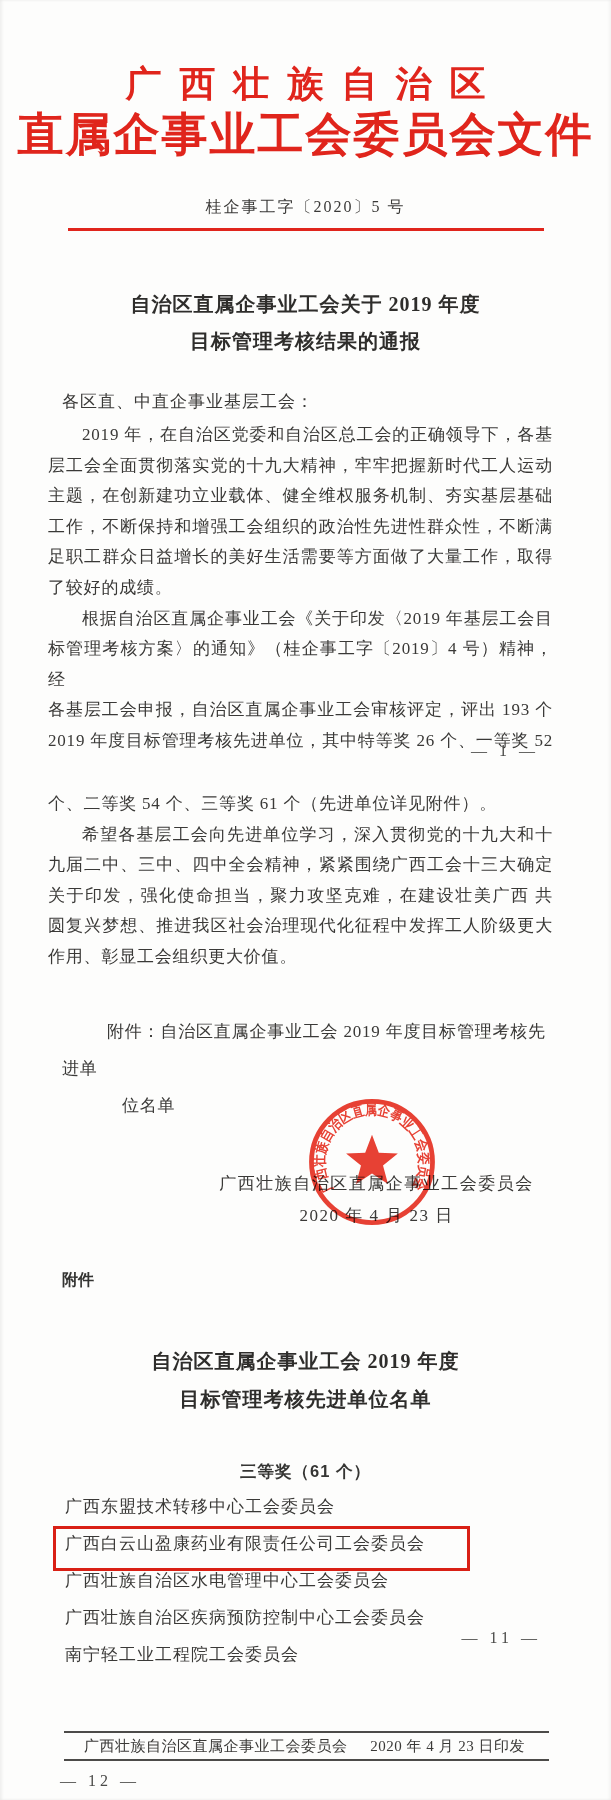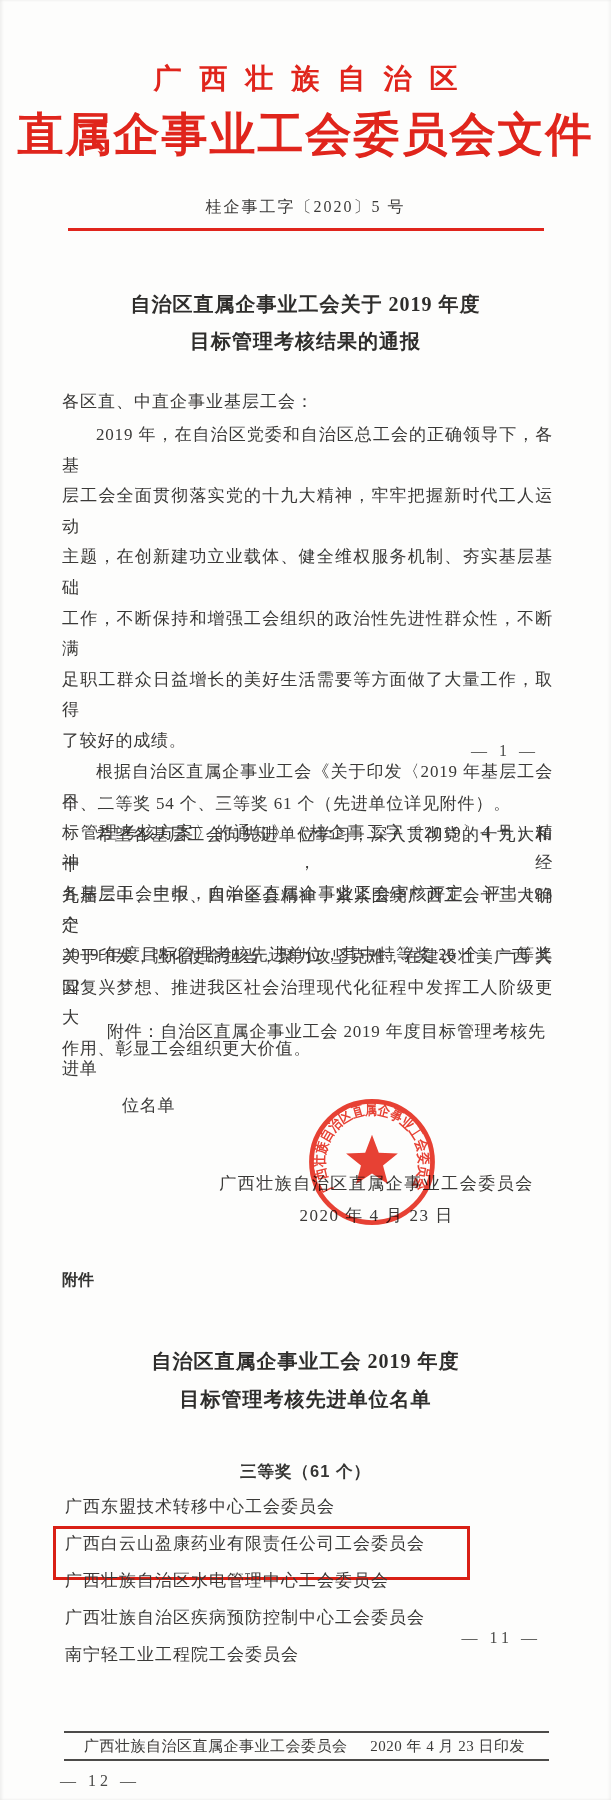--- a/index.html
+++ b/index.html
@@ -11,31 +11,31 @@
   .page{
     position:relative;width:611px;height:1800px;margin:0 auto;
     background:var(--page);overflow:hidden;
     font-family:"Liberation Serif","DejaVu Serif",serif;
     color:var(--ink);
     box-shadow:inset 2px 0 3px rgba(0,0,0,.06), inset -2px 0 3px rgba(0,0,0,.04);
   }
   .abs{position:absolute;}
   
   .region{top:60px;left:0;right:0;text-align:center;color:var(--red);
-    font-size:28px;font-weight:bold;letter-spacing:18px;text-indent:18px;}
+    font-size:36px;font-weight:bold;letter-spacing:18px;text-indent:18px;}
   .org{top:104px;left:0;right:0;text-align:center;color:var(--red);
     font-size:46px;font-weight:900;letter-spacing:2px;}
   .docnum{top:197px;left:0;right:0;text-align:center;font-size:16px;letter-spacing:2px;}
   .redline{top:228px;left:68px;width:476px;height:3px;background:var(--red);}
   
   .title{top:286px;left:0;right:0;text-align:center;font-size:20px;font-weight:bold;
     color:var(--ink-bold);line-height:37px;letter-spacing:1px;}
   
   .salutation{top:390px;left:62px;right:60px;font-size:17px;letter-spacing:1px;}
-  .body{left:62px;right:58px;font-size:17px;line-height:30.6px;letter-spacing:.8px;}
+  .body{left:48px;right:58px;font-size:17px;line-height:30.6px;letter-spacing:.8px;}
   .b1{top:420px;} .b2{top:789px;}
   .body .ln{text-align:justify;text-align-last:justify;text-justify:inter-character;}
   .body .ln.end{text-align-last:left;}
   .body .ln.ind{text-indent:34px;}
   .pnum{font-size:16px;color:#4a4a48;letter-spacing:4px;}
   .p1num{top:742px;right:72px;}
   
   .attnote{top:1013px;left:62px;right:58px;font-size:17px;line-height:37px;letter-spacing:.8px;}
   .attnote .l1{text-indent:45px;}
   .attnote .l2{padding-left:60px;}
@@ -46,21 +46,21 @@
   
   .attlabel{top:1270px;left:62px;font-size:16px;font-weight:bold;
     font-family:"Liberation Sans","DejaVu Sans",sans-serif;color:#343432;}
   .atttitle{top:1342px;left:0;right:0;text-align:center;font-size:20px;font-weight:bold;
     color:var(--ink-bold);line-height:38px;letter-spacing:1px;}
   .award{top:1438px;left:0;right:0;text-align:center;font-size:16.5px;font-weight:bold;
     font-family:"Liberation Sans","DejaVu Sans",sans-serif;color:#353533;letter-spacing:1px;margin-top:23px;}
   .units{top:1489px;left:65px;right:55px;font-size:17px;letter-spacing:1px;list-style:none;}
   .units li{height:36.9px;line-height:36.9px;white-space:nowrap;}
   .units .hl-wrap{display:inline-block;border:3px solid var(--box-red);
-    padding:0 42px 18px 9px;margin-left:-12px;line-height:30px;}
+    padding:0 42px 9px 9px;margin-left:-12px;line-height:30px;}
   .p11num{top:1629px;right:70px;}
   
   .footerbar{top:1731px;left:64px;right:62px;height:30px;
     border-top:2px solid #4c4b49;border-bottom:2px solid #4c4b49;
     display:flex;justify-content:space-between;align-items:center;
     font-size:15px;letter-spacing:.5px;padding:0 24px 0 20px;}
   .p12num{top:1772px;left:60px;}
 </style>
 </head>
 <body>

